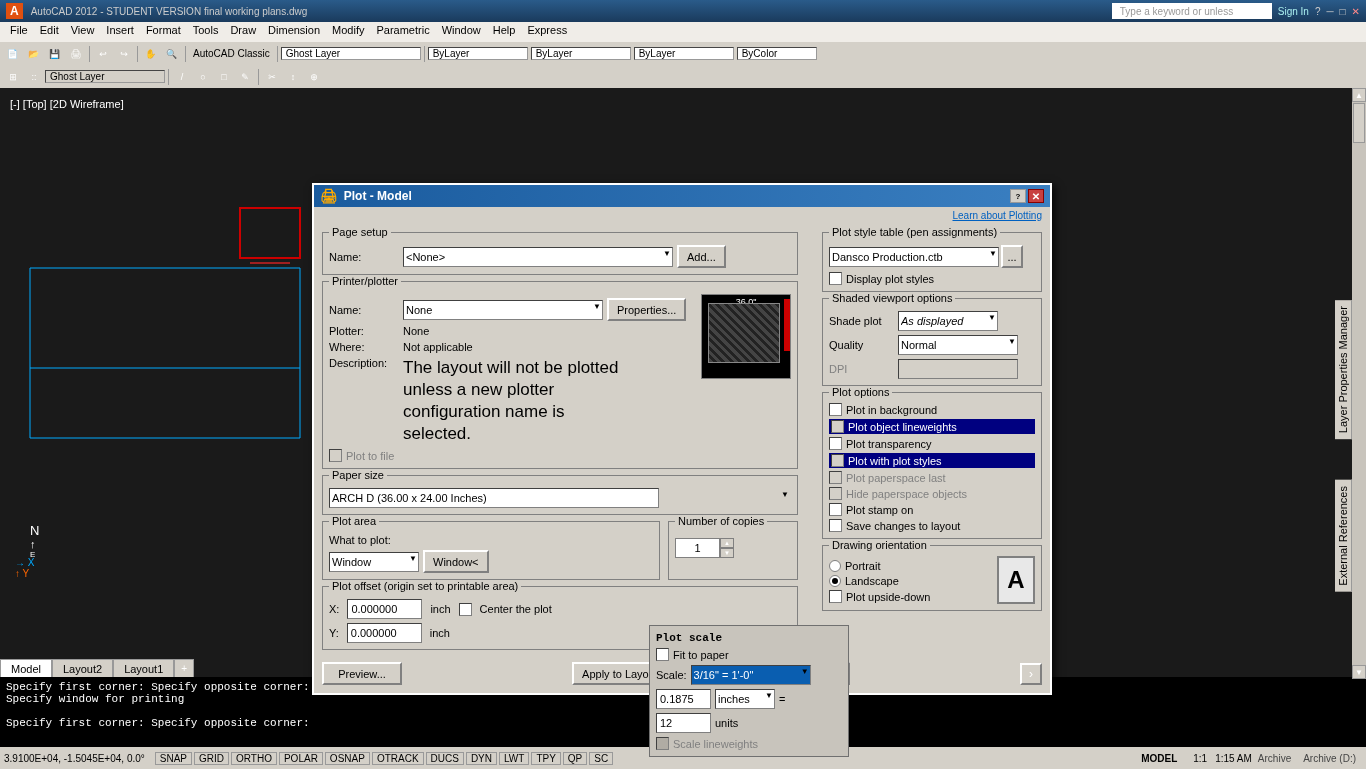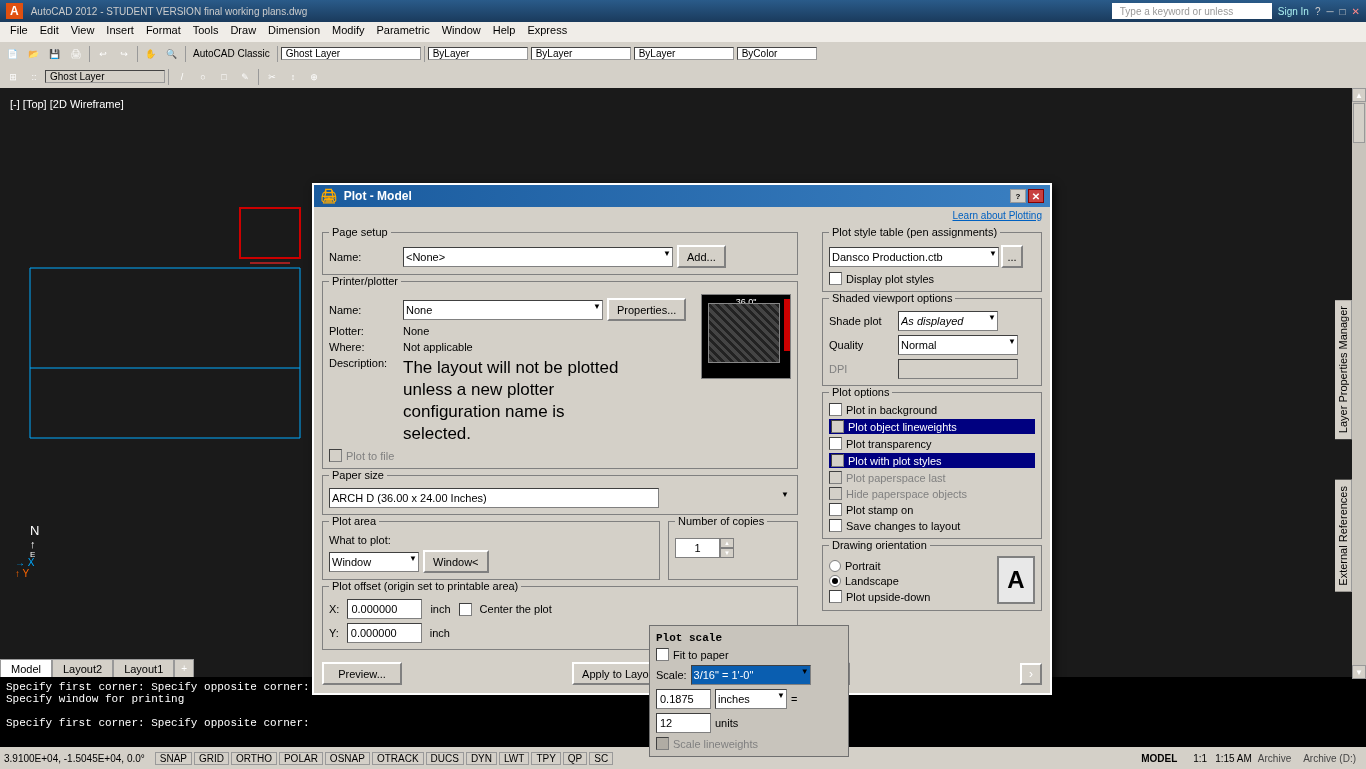--- a/index.html
+++ b/index.html
@@ -849,21 +849,21 @@
         <span style="font-size:11px;color:#000;">Scale:</span>
         <div class="select-wrapper">
           <select class="win-select" style="width:120px;background:#0a5eb0;color:#fff;">
             <option>3/16" = 1'-0"</option>
           </select>
         </div>
       </div>
       <div style="display:flex;align-items:center;gap:4px;margin-top:4px;">
         <input class="win-input" style="width: 55px;" value="0.1875">
         <div class="select-wrapper">
-          <select class="win-select" style="width:72px;">
+          <select class="win-select" style="width:60px;">
             <option>inches</option>
           </select>
         </div>
         <span style="color:#000;">=</span>
       </div>
       <div style="display:flex;align-items:center;gap:4px;margin-top:4px;">
         <input class="win-input" style="width: 55px;" value="12">
         <span style="font-size:11px;color:#000;">units</span>
       </div>
       <div class="win-checkbox-row" style="margin-top:4px;">

